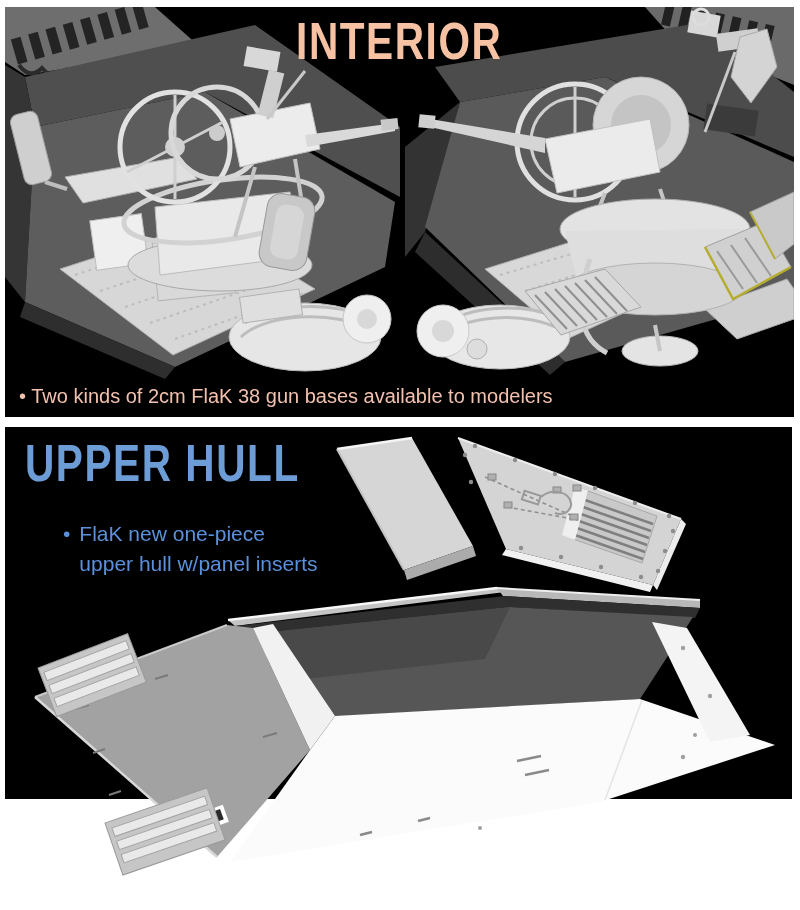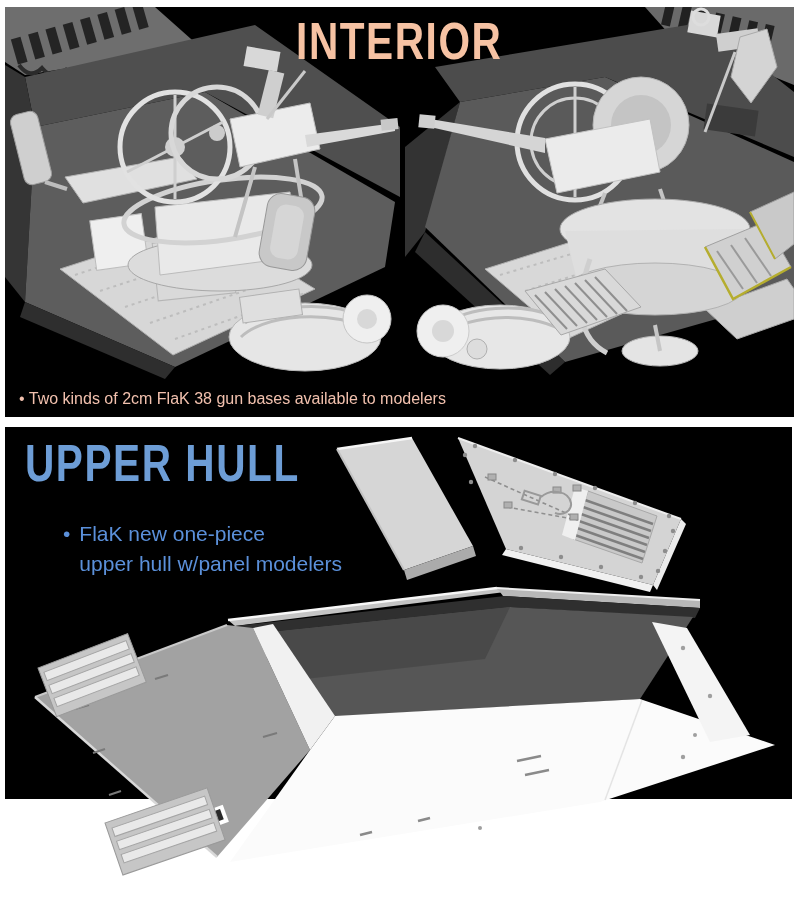--- a/index.html
+++ b/index.html
@@ -8,21 +8,21 @@
   .panel{position:absolute;background:#000;}
   .panel-top{left:5px;top:7px;width:789px;height:410px;}
   .panel-bottom{left:5px;top:427px;width:787px;height:372px;}
   .panel svg{position:absolute;left:0;top:0;}
   .title{position:absolute;font-weight:bold;white-space:nowrap;z-index:5;}
   .title>span{display:inline-block;transform:scaleX(0.78);letter-spacing:2px;}
   .interior-title{top:4px;left:0;right:0;text-align:center;font-size:52px;}
   .interior-title>span{transform-origin:center;}
   .upperhull-title{top:6px;left:20px;font-size:52px;}
   .upperhull-title>span{transform-origin:left center;}
-  .bullet-line{position:absolute;font-size:16px;z-index:5;white-space:nowrap;}
+  .bullet-line{position:absolute;font-size:20px;z-index:5;white-space:nowrap;}
   .interior-bullet{left:14px;bottom:9px;}
   .uh-bullet{left:58px;top:92px;display:flex;line-height:1.45;font-size:21px;}
   .uh-bullet .dot{margin-right:9px;}
   .dot{display:inline-block;}
 </style>
 </head>
 <body>
 
 <div class="page">
 
@@ -317,18 +317,18 @@
     </svg>
 
     <div class="title upperhull-title">
       <span style="color:#6D9DD6;">UPPER HULL</span>
     </div>
 
     <div class="bullet-line uh-bullet" style="color:#5B90DA;">
       <span class="dot">•</span>
       <span>
         <span>FlaK new one-piece</span><br>
-        <span>upper hull w/panel modelers</span>
+        <span>upper hull w/panel inserts</span>
       </span>
     </div>
   </div>
 
 </div>
 
 </body></html>

